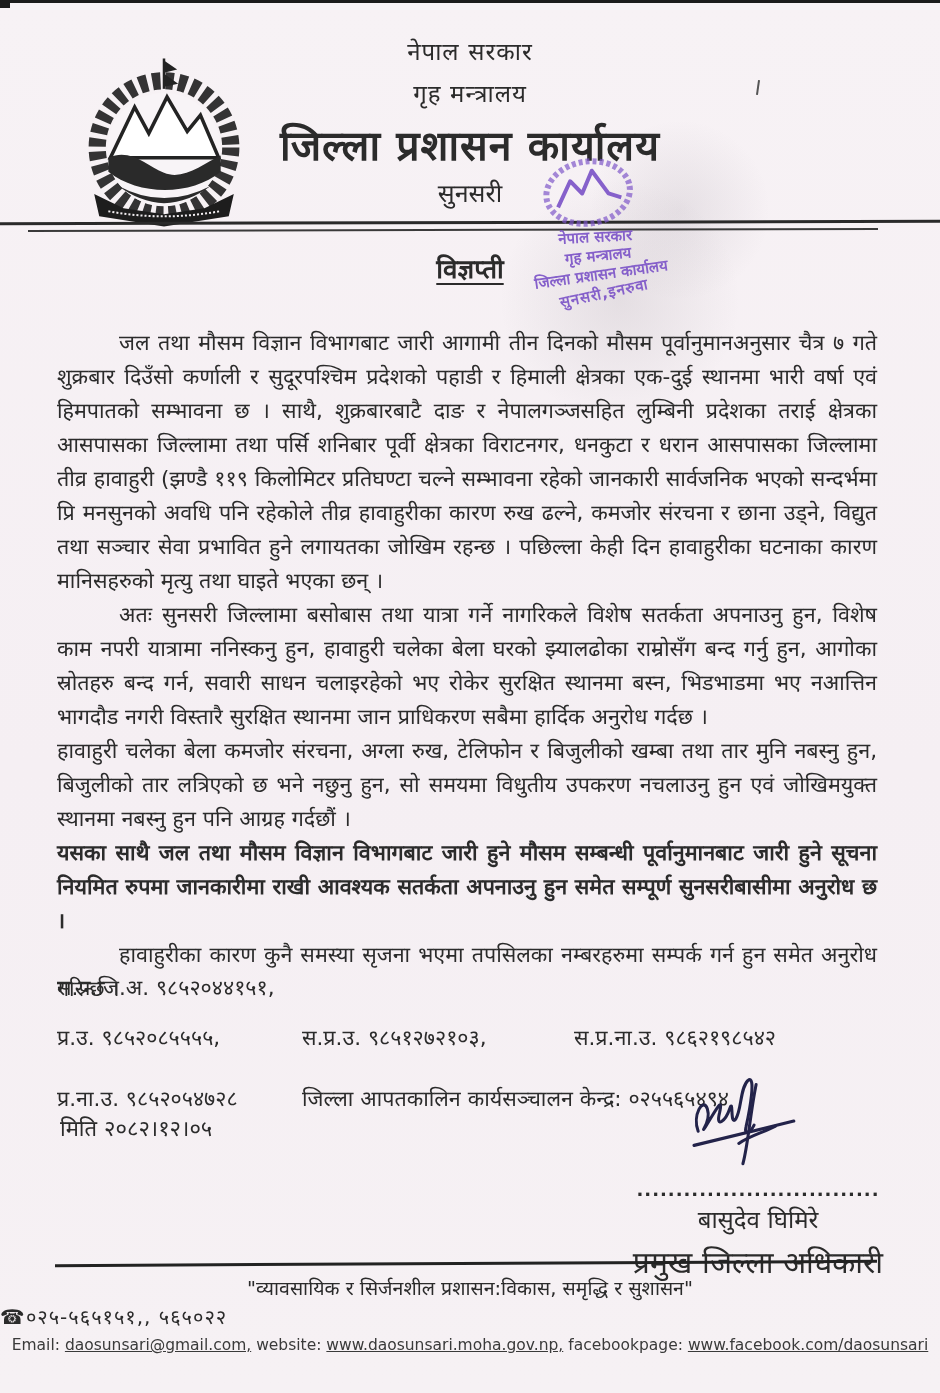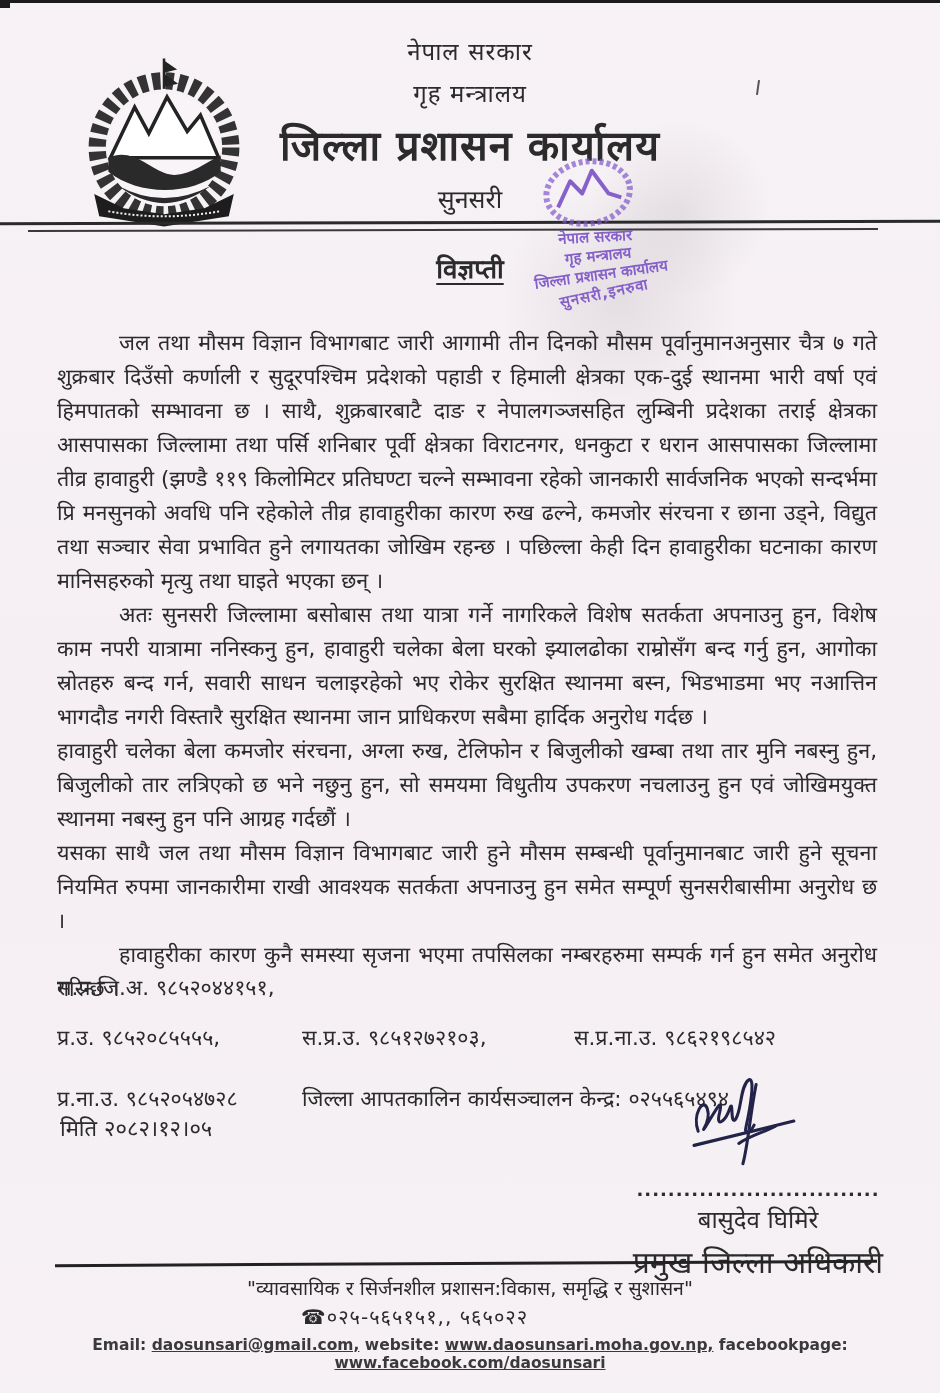--- a/index.html
+++ b/index.html
@@ -14,21 +14,21 @@
   }
   .scan-top-edge{position:absolute;top:0;left:0;width:100%;height:3px;background:#1b1b1b;}
   .scan-corner{position:absolute;top:0;left:0;width:10px;height:8px;background:#1b1b1b;}
 
   
   .emblem{position:absolute;left:78px;top:56px;width:172px;height:178px;}
   .head-text{position:absolute;left:230px;top:34px;width:480px;text-align:center;}
   .h-gov{font-size:24px;letter-spacing:1px;}
   .h-min{font-size:24px;margin-top:9px;letter-spacing:1px;}
   .h-office{font-size:41px;font-weight:bold;margin-top:7px;letter-spacing:1px;}
-  .h-dist{font-size:25px;margin-top:9px;}
+  .h-dist{font-size:25px;margin-top:3px;}
 
   
   .stamp{position:absolute;left:500px;top:156px;width:190px;height:160px;
          transform:rotate(-9deg);color:#7d55c8;opacity:.92;text-align:center;z-index:3;}
   .stamp .s-blob{margin:0 auto;width:96px;height:72px;}
   .stamp .s-line{font-size:15px;font-weight:bold;line-height:19px;white-space:nowrap;}
   .stamp .s1{transform:rotate(6deg);}
   .stamp .s2{transform:rotate(3deg);}
   .stamp .s3{transform:rotate(1deg);}
   .stamp .s4{transform:rotate(-3deg);letter-spacing:1px;}
@@ -41,44 +41,44 @@
              font-size:26px;font-weight:bold;}
   .doc-title span{text-decoration:underline;text-underline-offset:5px;}
 
   
   .body-text{position:absolute;left:57px;top:326px;width:820px;
              font-size:21.5px;line-height:34px;text-align:justify;}
   .body-text p{margin:0;}
   .p-indent{text-indent:62px;}
   .p2{margin-top:26px;}
   .p3{margin-top:6px;}
-  .p4{margin-top:6px;}
+  .p4{margin-top:6px;font-weight:bold;}
   .p5{margin-top:6px;}
 
   
   .contacts{position:absolute;left:57px;top:972px;width:820px;font-size:21.5px;}
   .c-row{display:grid;grid-template-columns:245px 272px 1fr;margin-bottom:21px;}
   .c-row .cell{white-space:nowrap;}
   .c-row3{grid-template-columns:245px 1fr;margin-top:32px;}
 
   .date-line{position:absolute;left:60px;top:1112px;font-size:22px;}
 
   
   .sig-scribble{position:absolute;left:688px;top:1068px;width:122px;height:102px;}
   .sig-block{position:absolute;left:628px;top:1182px;width:260px;text-align:center;}
   .sig-dots{font-size:18px;font-weight:bold;letter-spacing:1px;line-height:16px;}
   .sig-name{font-size:24px;margin-top:4px;}
   .sig-title{font-size:30px;margin-top:6px;}
 
   
   .footer-rule{position:absolute;top:1262px;left:55px;width:822px;height:3px;background:#222;transform:rotate(-0.3deg);}
   .f-motto{position:absolute;top:1274px;left:0;width:940px;text-align:center;font-size:19.5px;}
-  .f-phone{position:absolute;top:1303px;left:0;width:829px;text-align:center;font-size:20px;letter-spacing:1px;}
+  .f-phone{position:absolute;top:1303px;left:0;width:829px;font-size:20px;letter-spacing:1px;}
   .f-contact{position:absolute;top:1336px;left:0;width:940px;text-align:center;
-             font-size:15.5px;font-weight:bold;color:#3a3a3a;}
+             font-size:15.5px;font-weight:normal;color:#3a3a3a;}
   .f-contact .lk{text-decoration:underline;}
 
   .artifact-1{position:absolute;left:757px;top:80px;width:2px;height:15px;background:#555;transform:rotate(8deg);}
 </style>
 </head>
 <body>
 
 <div class="page">
   <div class="scan-top-edge"></div>
   <div class="scan-corner"></div>

